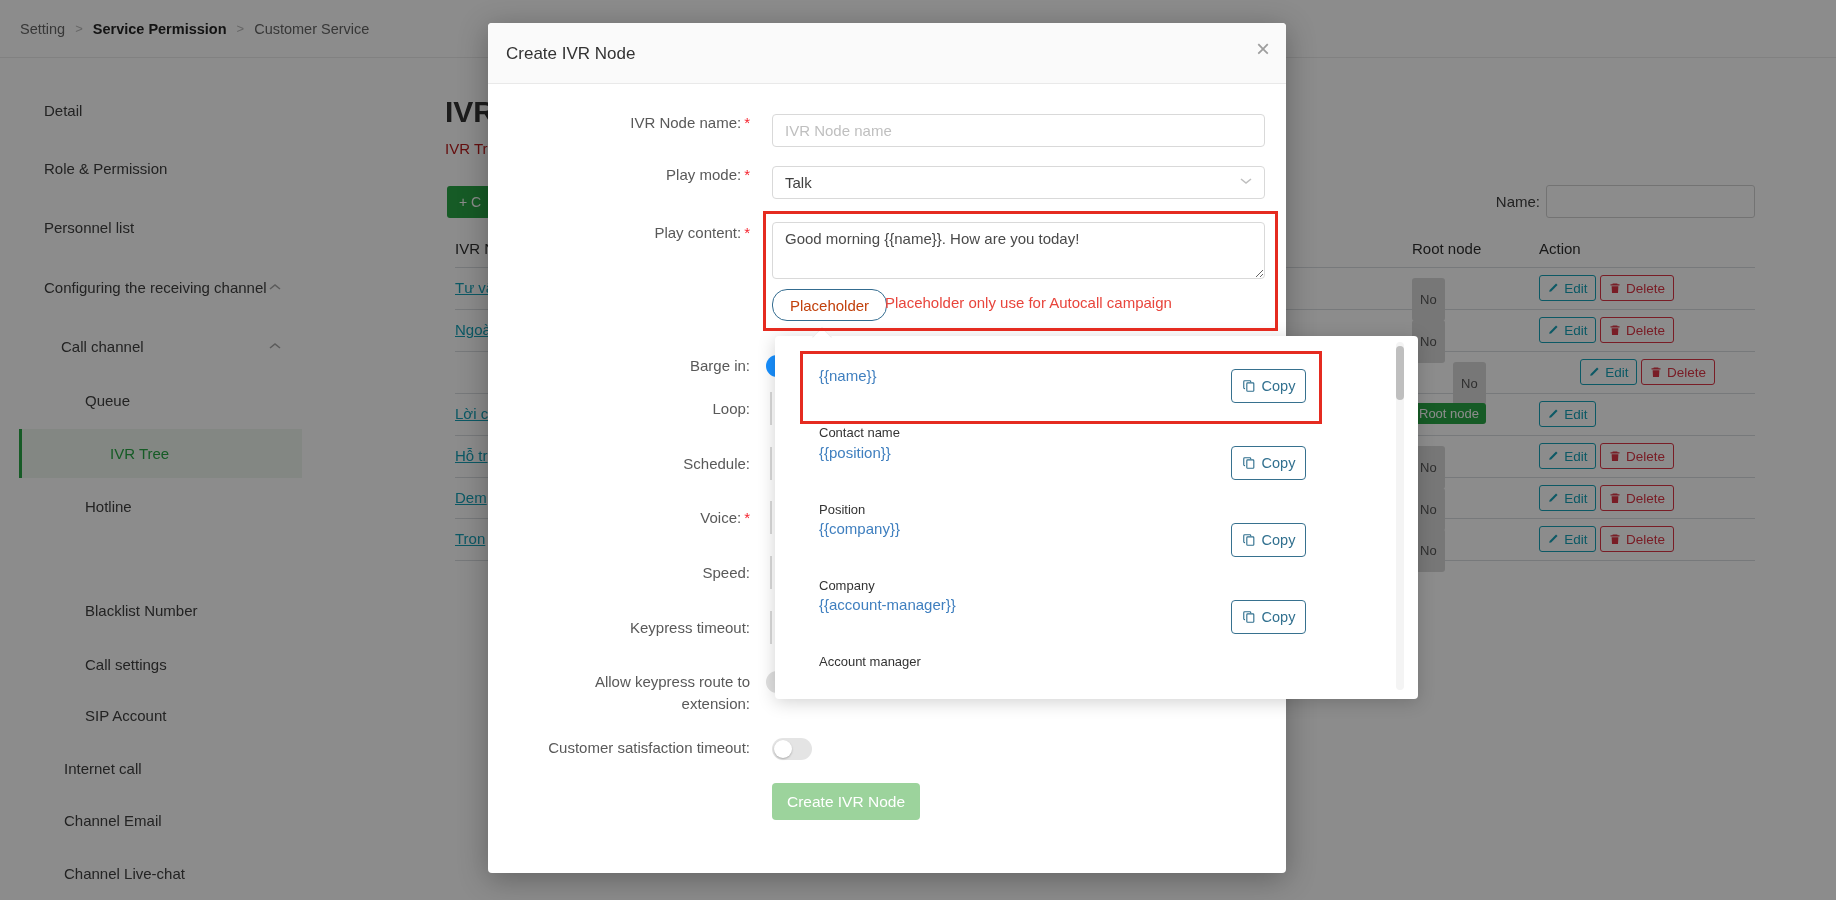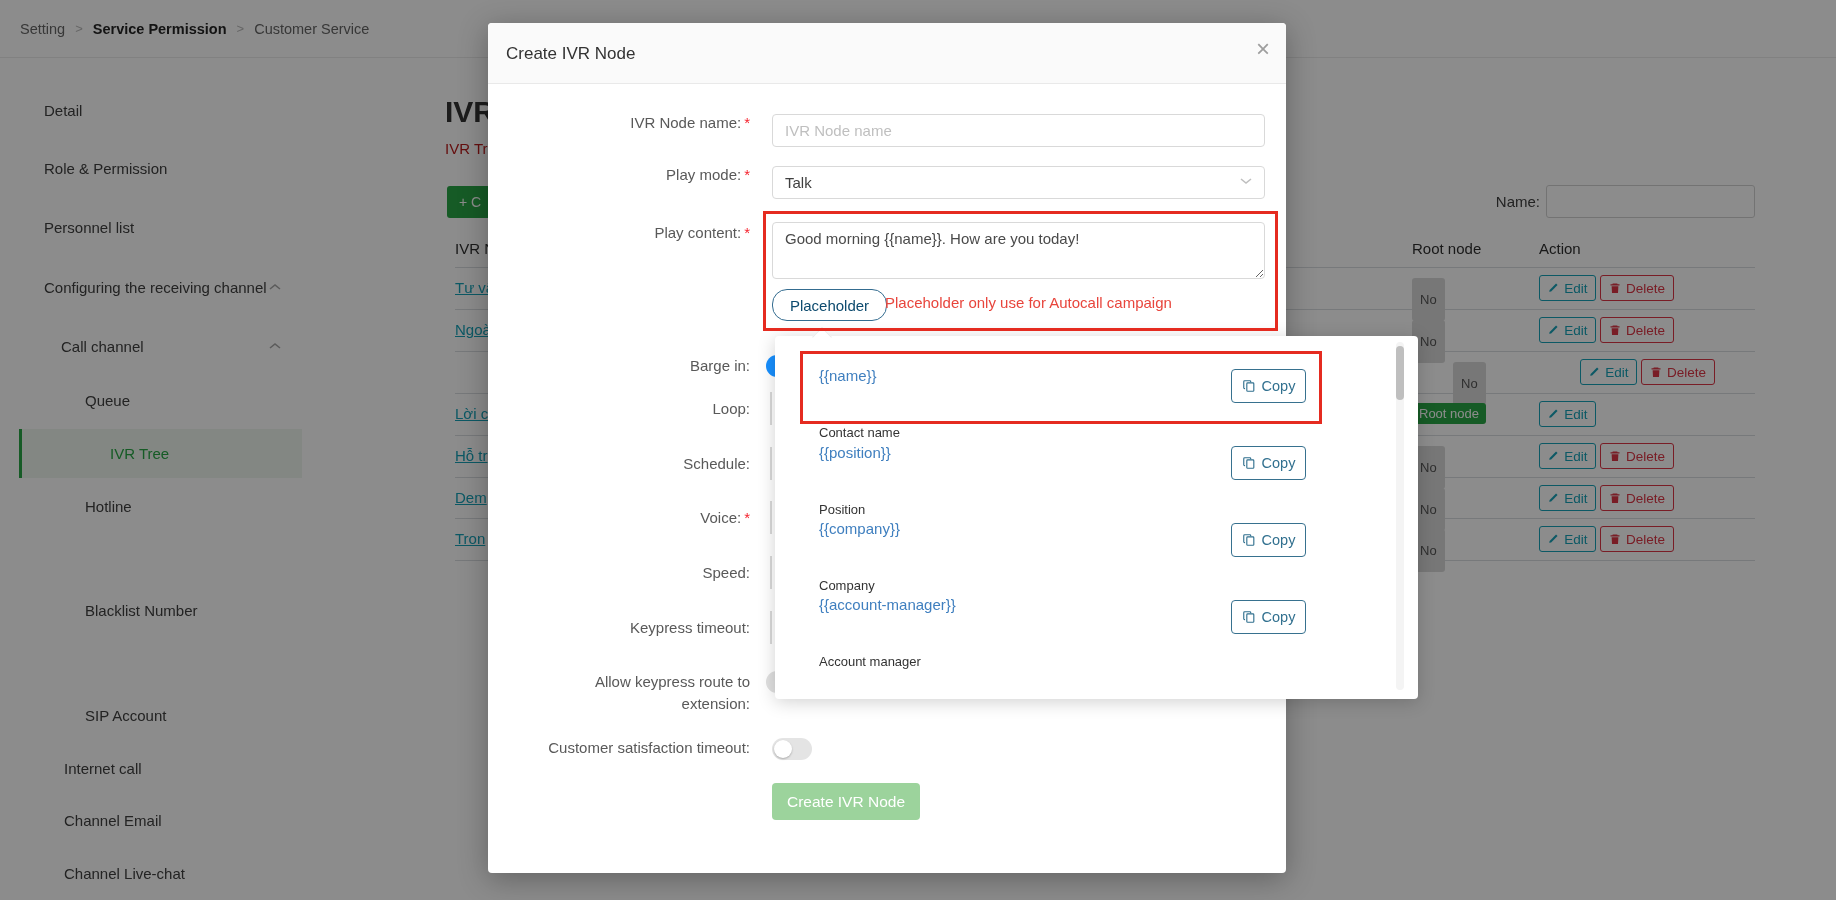--- a/index.html
+++ b/index.html
@@ -45,21 +45,21 @@
   #modal-close { position:absolute; right:16px; top:14px; font-size:24px; color:#9e9e9e; background:none; border:none; cursor:pointer; line-height:1; }
 
   .flabel { position:absolute; left:0; width:262px; text-align:right; font-size:15px; color:#595959; line-height:22px; }
   .req { color:#f5222d; margin-left:3px; }
   .ctl { position:absolute; left:284px; width:493px; border:1px solid #d9d9d9; border-radius:4px; font-size:15px; color:#404040; font-family:"Liberation Sans", sans-serif; background:#fff; }
   #ivr-name-input { top:91px; height:33px; padding:0 12px; }
   #ivr-name-input::placeholder { color:#bfbfbf; }
   #play-mode-select { top:143px; height:33px; line-height:31px; padding:0 12px; cursor:pointer; }
   #play-mode-select .chev-down { position:absolute; right:12px; top:10px; }
   #play-content-ta { top:199px; height:57px; padding:6px 12px; resize:both; line-height:20px; color:#4a4a4a; }
-  #placeholder-btn { position:absolute; left:284px; top:266px; width:115px; height:32px; background:#fff; border:1px solid #346c90; border-radius:15px; color:#0c4a6e; font-size:15px; cursor:pointer; }
+  #placeholder-btn { position:absolute; left:284px; top:266px; width:115px; height:32px; background:#fff; border:1px solid #346c90; border-radius:15px; color:#c2410c; font-size:15px; cursor:pointer; }
   #ph-warning { position:absolute; left:397px; top:271px; font-size:15px; color:#e8453c; }
 
   .sliver-line { position:absolute; left:282px; width:2px; height:33px; background:#d9d9d9; }
   .sliver-toggle { position:absolute; left:278px; width:12px; height:22px; border-radius:11px 0 0 11px; }
   #sliver-barge { top:332px; background:#1890ff; }
   #sliver-allow { top:648px; background:#e0e0e0; }
 
   #survey-toggle { position:absolute; left:284px; top:715px; width:40px; height:22px; border-radius:11px; background:#e4e4e4; cursor:pointer; }
   #survey-toggle .knob { position:absolute; left:2px; top:2px; width:18px; height:18px; border-radius:50%; background:#fff; box-shadow:0 1px 2px rgba(0,0,0,.25); }
 
@@ -125,20 +125,23 @@
         <span>Queue</span>
       </div>
     <div class="side-item active" style="top:429px; padding-left:88px;">
         <span>IVR Tree</span>
       </div>
     <div class="side-item" style="top:482px; padding-left:66px;">
         <span>Hotline</span>
       </div>
     <div class="side-item" style="top:586px; padding-left:66px;">
         <span>Blacklist Number</span>
+      </div>
+    <div class="side-item" style="top:640px; padding-left:66px;">
+        <span>Call settings</span>
       </div>
     <div class="side-item" style="top:691px; padding-left:66px;">
         <span>SIP Account</span>
       </div>
     <div class="side-item" style="top:744px; padding-left:45px;">
         <span>Internet call</span>
       </div>
     <div class="side-item" style="top:796px; padding-left:45px;">
         <span>Channel Email</span>
       </div>

